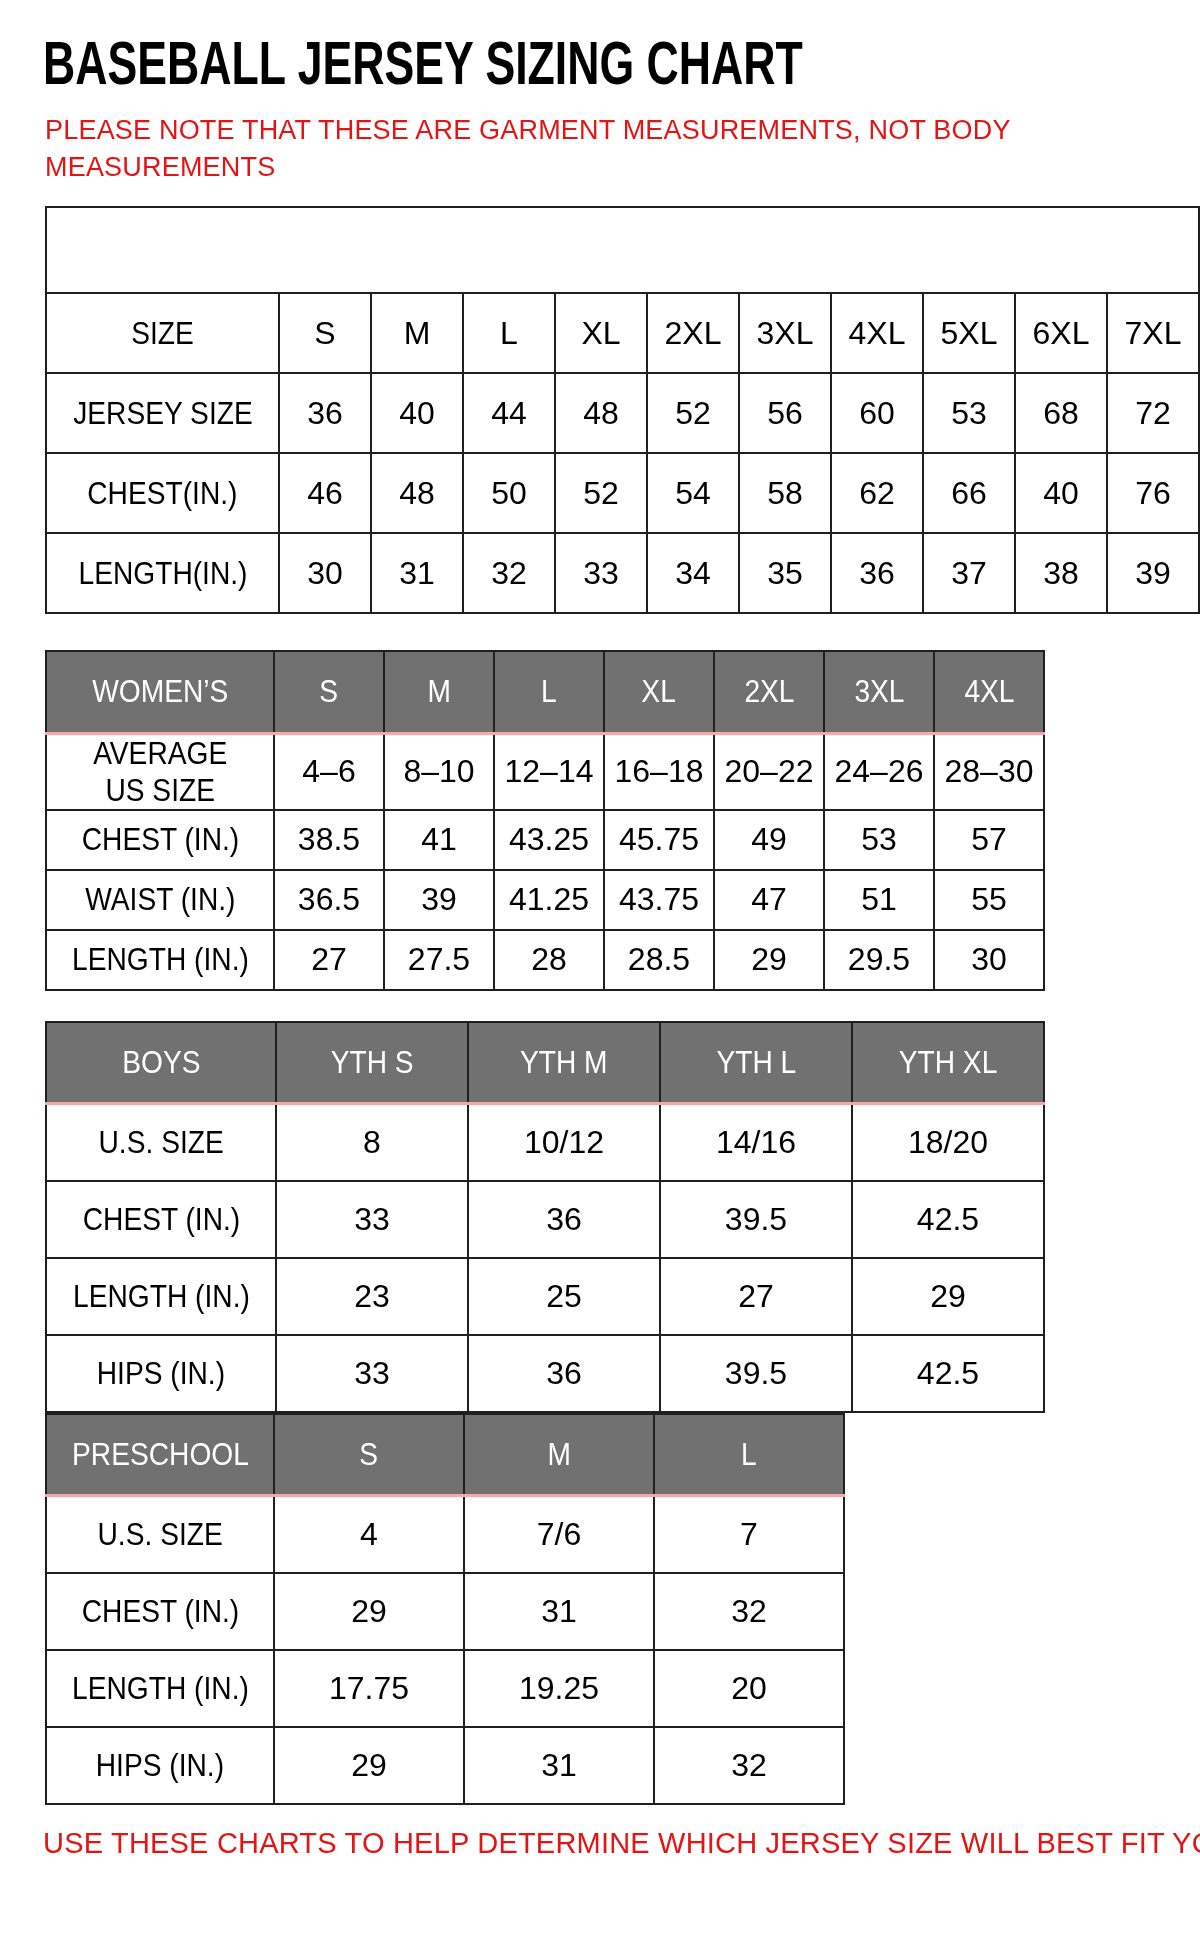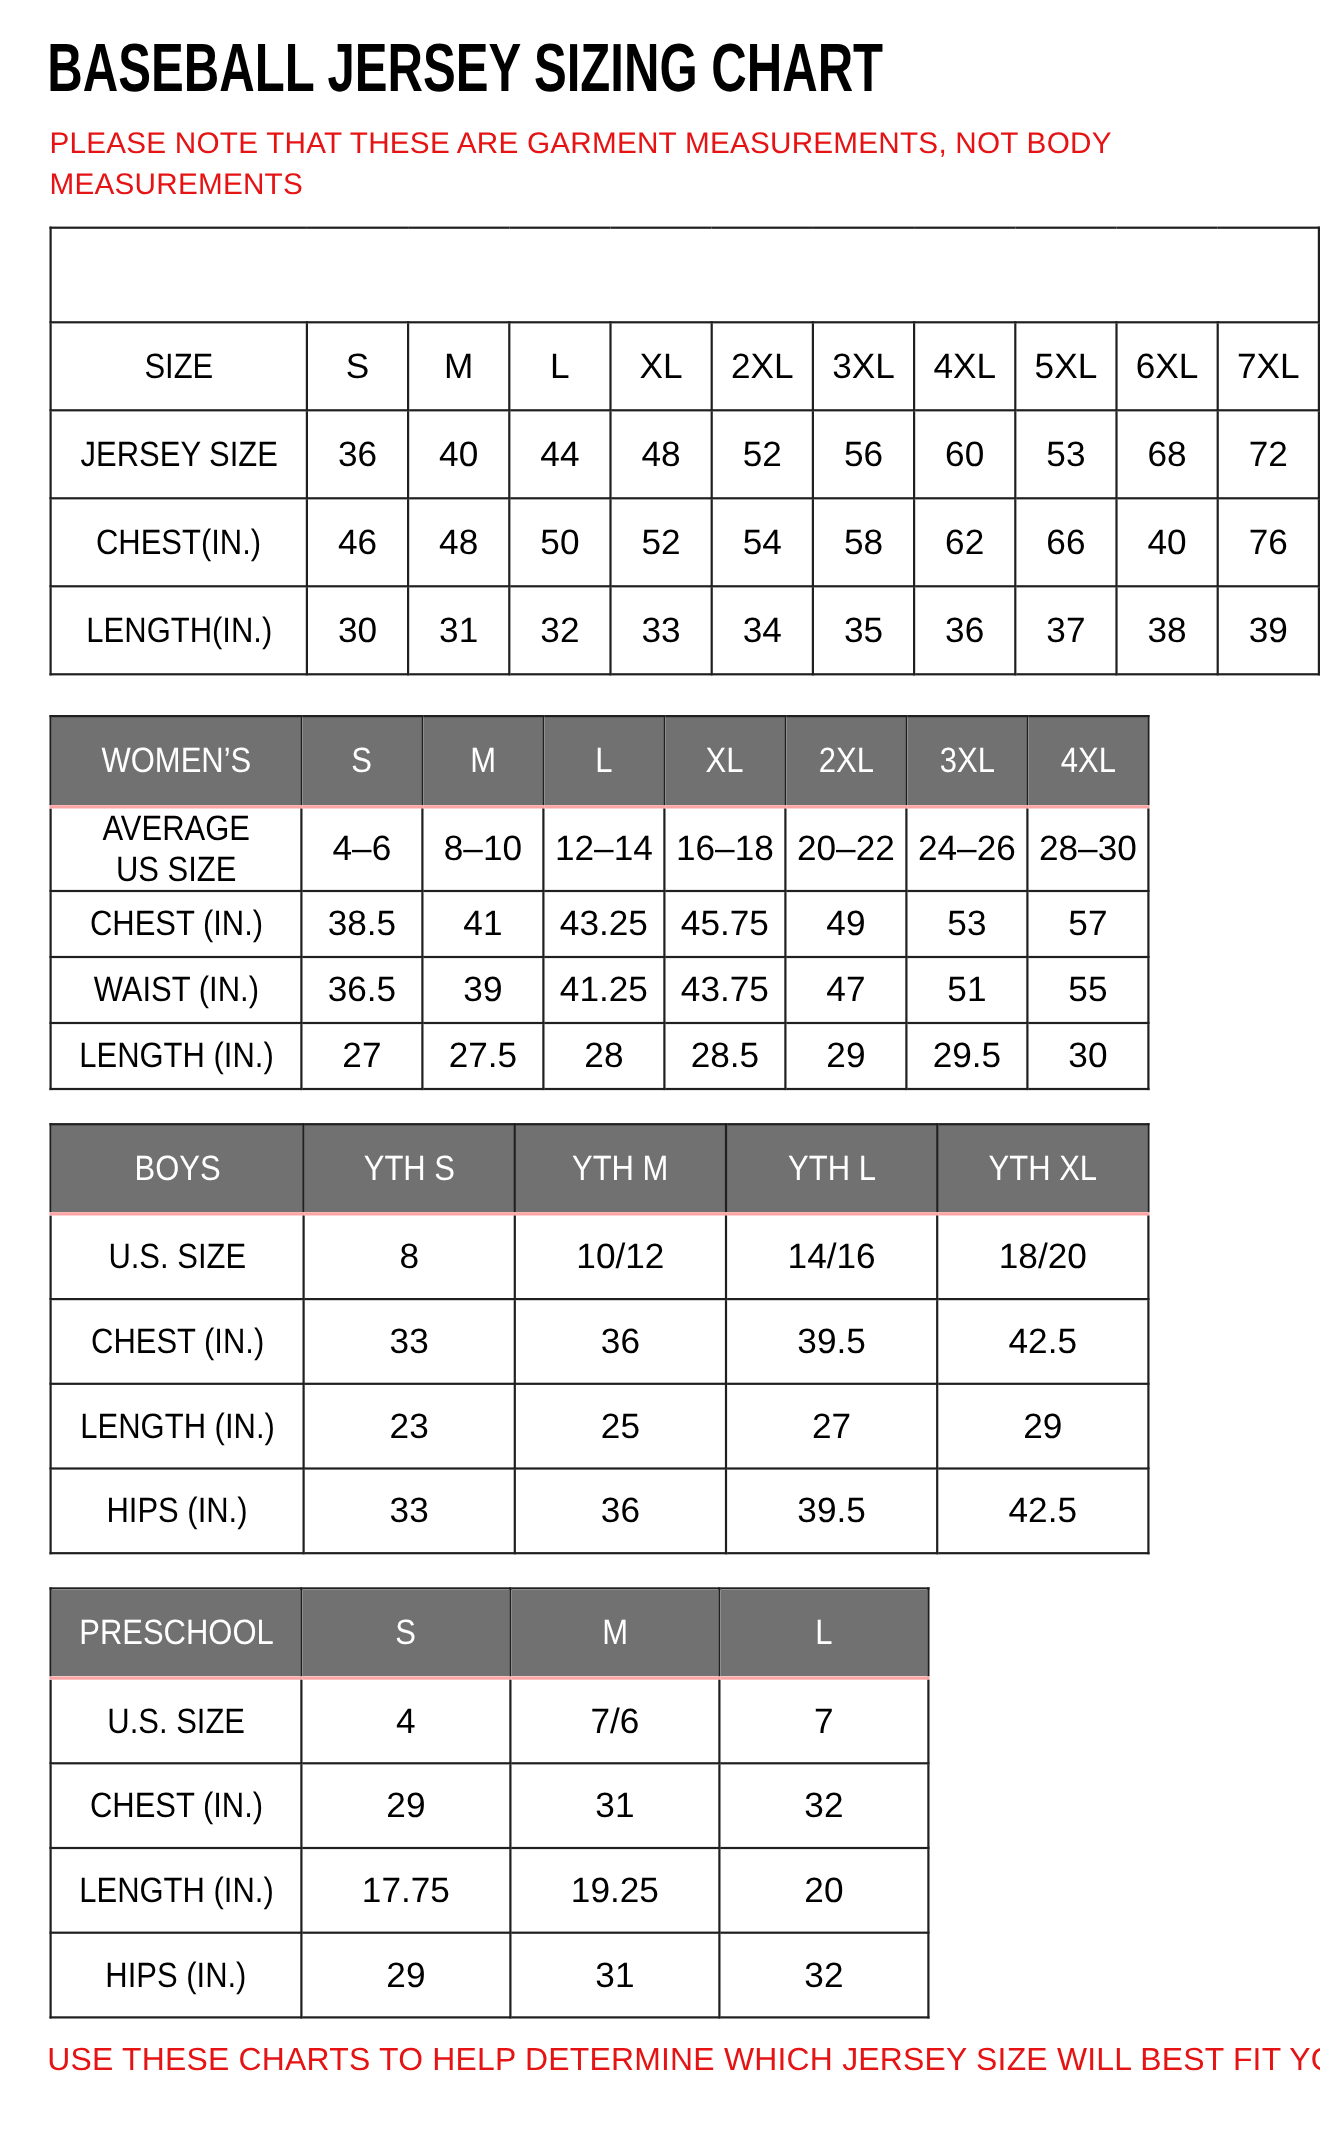--- a/index.html
+++ b/index.html
@@ -67,21 +67,21 @@
   .condense{display:inline-block;transform:scaleX(0.88);transform-origin:center;white-space:pre-line;}
 
   table.mens{margin-top:20px;}
   table.mens tbody tr{height:80px;}
   table.womens{margin-top:36px;}
   table.womens tbody tr{height:60px;}
   table.womens tbody tr.gray-row{height:82px;}
   table.boys{margin-top:30px;}
   table.boys tbody tr{height:77px;}
   table.boys tbody tr.gray-row{height:82px;margin-top:44px;}
-  table.preschool{margin-top:30px;}
+  table.preschool{}
   table.preschool tbody tr{height:77px;}
   table.preschool tbody tr.gray-row{height:82px;}
 </style>
 </head>
 <body>
 
 <div class="page">
 
   <h1 class="title">BASEBALL JERSEY SIZING CHART</h1>
 

